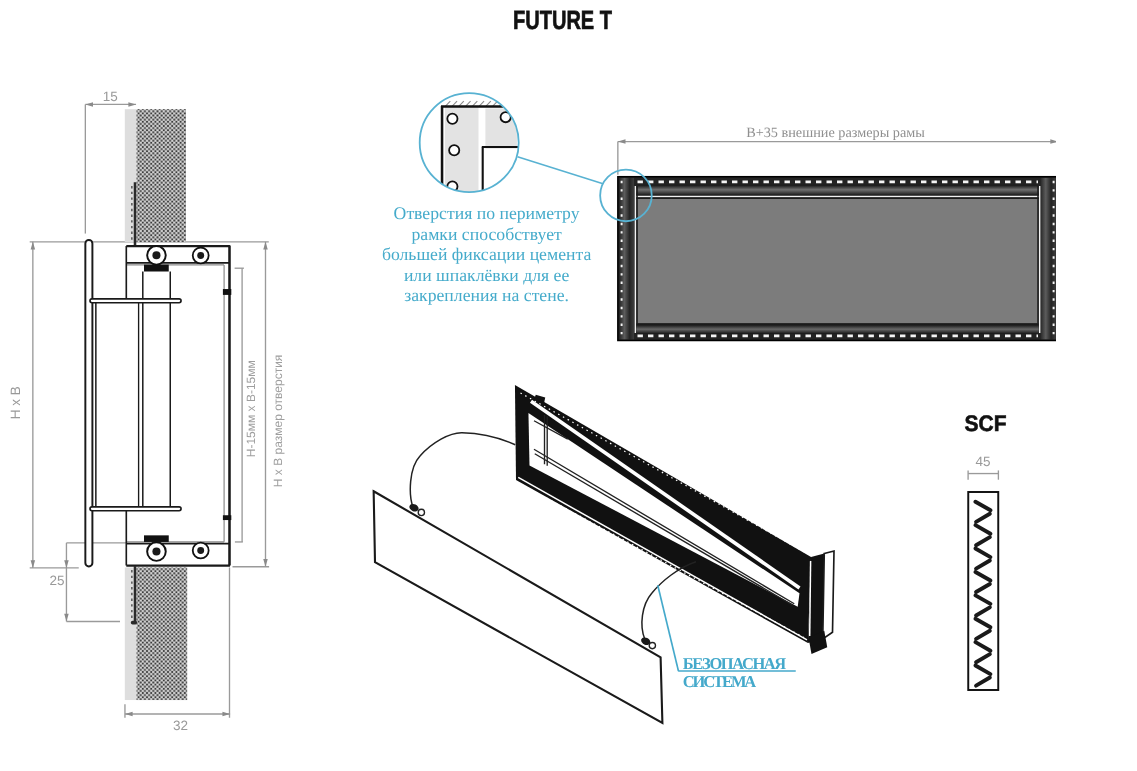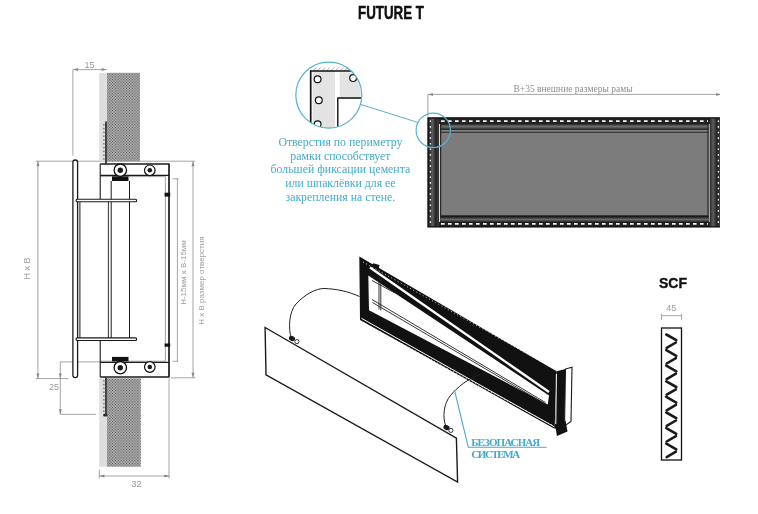--- a/index.html
+++ b/index.html
@@ -1,16 +1,16 @@
 <!DOCTYPE html>
 <html><head>
 <meta charset="utf-8">
 <style>
 html,body{margin:0;padding:0;background:#ffffff;}
-#stage{position:relative;width:704px;height:514px;overflow:hidden;font-family:"Liberation Sans",sans-serif;margin-left:16px;}
+#stage{position:relative;width:704px;height:514px;overflow:hidden;font-family:"Liberation Sans",sans-serif;}
 svg{position:absolute;left:0;top:0;}
 </style>
 </head>
 <body>
 <div id="stage">
 <svg width="758" height="514" viewBox="0 0 758 514">
 <defs>
 <pattern id="wall" width="2.8" height="2.8" patternUnits="userSpaceOnUse">
   <rect width="2.8" height="2.8" fill="#d8d8d8"></rect>
   <rect x="-0.65" y="-0.65" width="1.3" height="1.3" fill="#3c3c3c"></rect>

